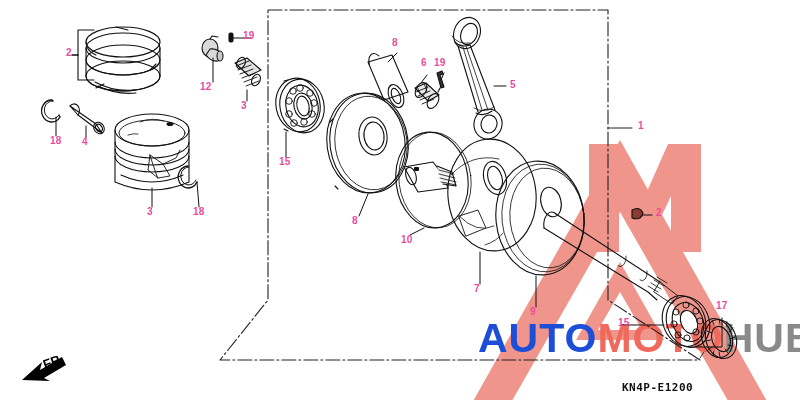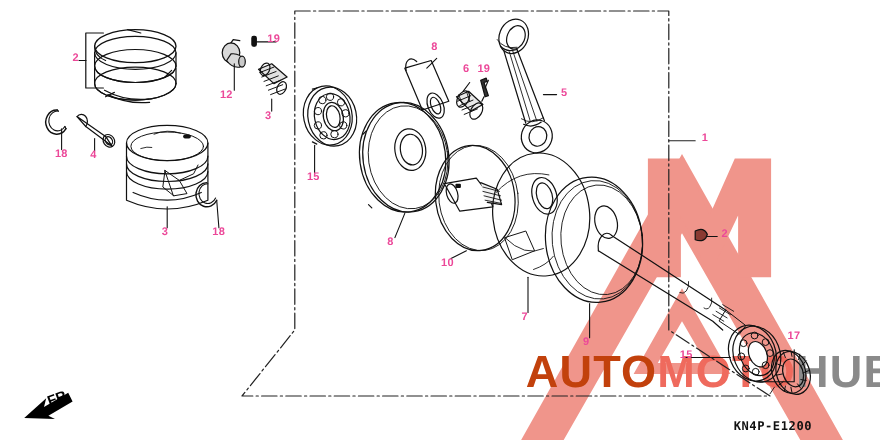--- a/index.html
+++ b/index.html
@@ -15,21 +15,21 @@
        line-height:1;white-space:nowrap;}
 
   
   .wm-text{position:absolute;font-family:"Liberation Sans",sans-serif;
        font-weight:700;font-size:41px;letter-spacing:1px;line-height:1;
        white-space:nowrap;}
 
   
   .partno{position:absolute;font-family:"DejaVu Sans Mono",monospace;
        font-size:11px;font-weight:700;color:#111;letter-spacing:.5px;
-       white-space:nowrap;margin-left:45px;}
+       white-space:nowrap;}
 
   .fr-text{position:absolute;font-family:"Liberation Sans",sans-serif;
        font-weight:700;font-size:13px;color:#000;
        transform:rotate(-20deg);transform-origin:left bottom;}
 </style>
 </head>
 <body>
 
 <div id="stage">
 
@@ -42,21 +42,21 @@
       <path d="M589 144 L622 144 L645 196 L668 144 L701 144 L701 252
                L671 252 L671 196 L652 236 L638 236 L619 196 L619 252
                L589 252 Z"></path>
 
       <path d="M620 262 L664 340 L576 340 Z
                M620 292 L642 330 L598 330 Z" fill-rule="evenodd"></path>
     </g>
   </svg>
 
   <div class="wm-text" style="left:478px;top:318px;">
-    <span style="color:#c2410c">AUTO</span><span style="color:#ef6a5d">MOTO</span><span style="color:#8a8a8a">HUB</span>
+    <span style="color:#1d4ed8">AUTO</span><span style="color:#ef6a5d">MOTO</span><span style="color:#8a8a8a">HUB</span>
   </div>
 
   <svg class="layer" width="800" height="400" viewBox="0 0 800 400" fill="none" stroke="#111" stroke-width="1.1" stroke-linecap="round" stroke-linejoin="round">
 
     <g stroke="#222" stroke-width="1.1" stroke-dasharray="14 3 2 3" fill="none">
       <path d="M268 10 L608 10 L608 300 L700 360 L220 360 L268 300 Z"></path>
     </g>
     <g stroke="#222" stroke-width="1">
       <path d="M608 128 L632 128"></path>
     </g>

